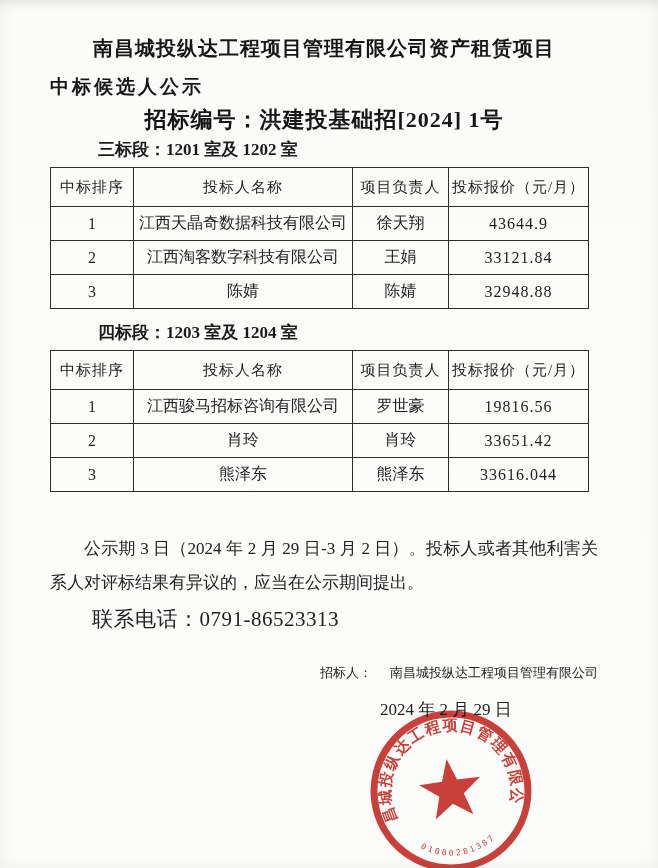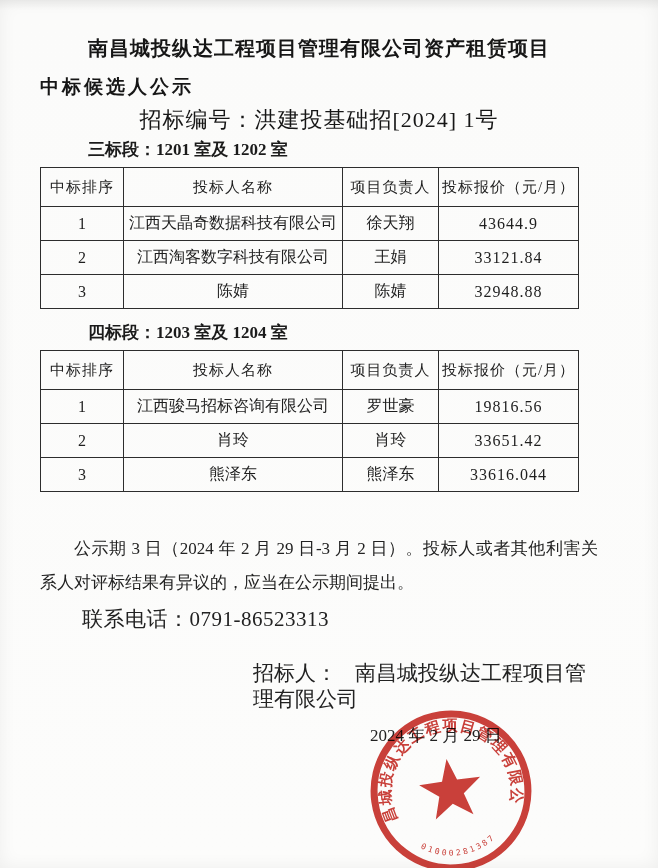--- a/index.html
+++ b/index.html
@@ -9,35 +9,35 @@
     font-family:"Liberation Serif","DejaVu Serif",serif;
   }
   .page{
     position:relative;
     width:658px;height:868px;
     overflow:hidden;
     box-sizing:border-box;
     background:linear-gradient(180deg,#efefee 0px,#fbfbfa 10px,#fcfcfb 100%);
     box-shadow:inset 0 0 18px rgba(0,0,0,.06);
     color:#1f1f1f;
-    padding:34px 60px 0 40px;
+    padding:34px 60px 0 50px;
   }
   .t1{
     margin:0;text-align:center;
     font-size:20px;font-weight:bold;letter-spacing:1px;
     line-height:28px;color:#161616;
   }
   .t2{
     margin:12px 0 0 0;
     font-size:19px;font-weight:bold;letter-spacing:3px;
     line-height:26px;color:#161616;
   }
   .t3{
     margin:6px 0 0 0;text-align:center;
-    font-size:22px;font-weight:normal;letter-spacing:1px;
+    font-size:22px;font-weight:bold;letter-spacing:1px;
     line-height:28px;color:#161616;
   }
   .intro{
     margin:8px 0 0 0;
     font-size:17px;line-height:32px;
     text-align:justify;text-indent:2em;
     color:#222;
   }
   .sec-label{
     margin:4px 0 0 48px;
@@ -71,23 +71,23 @@
     color:#222;
   }
   .contact{
     margin:4px 0 0 0;
     font-size:21px;line-height:30px;
     padding-left:2em;color:#222;
     letter-spacing:.5px;
   }
   .tenderer{
     margin:26px 0 0 0;
-    font-size:21px;line-height:26px;
+    font-size:13px;line-height:26px;
     padding-left:213px;color:#222;
-    position:relative;z-index:2;
+    position:relative;z-index:2;text-align:right;
   }
   .tenderer .gap{display:inline-block;width:18px;}
   .dateline{
     margin:11px 0 0 0;
     font-size:17px;line-height:26px;
     padding-left:330px;color:#222;
     position:relative;z-index:2;
   }
   .seal{
     position:absolute;

